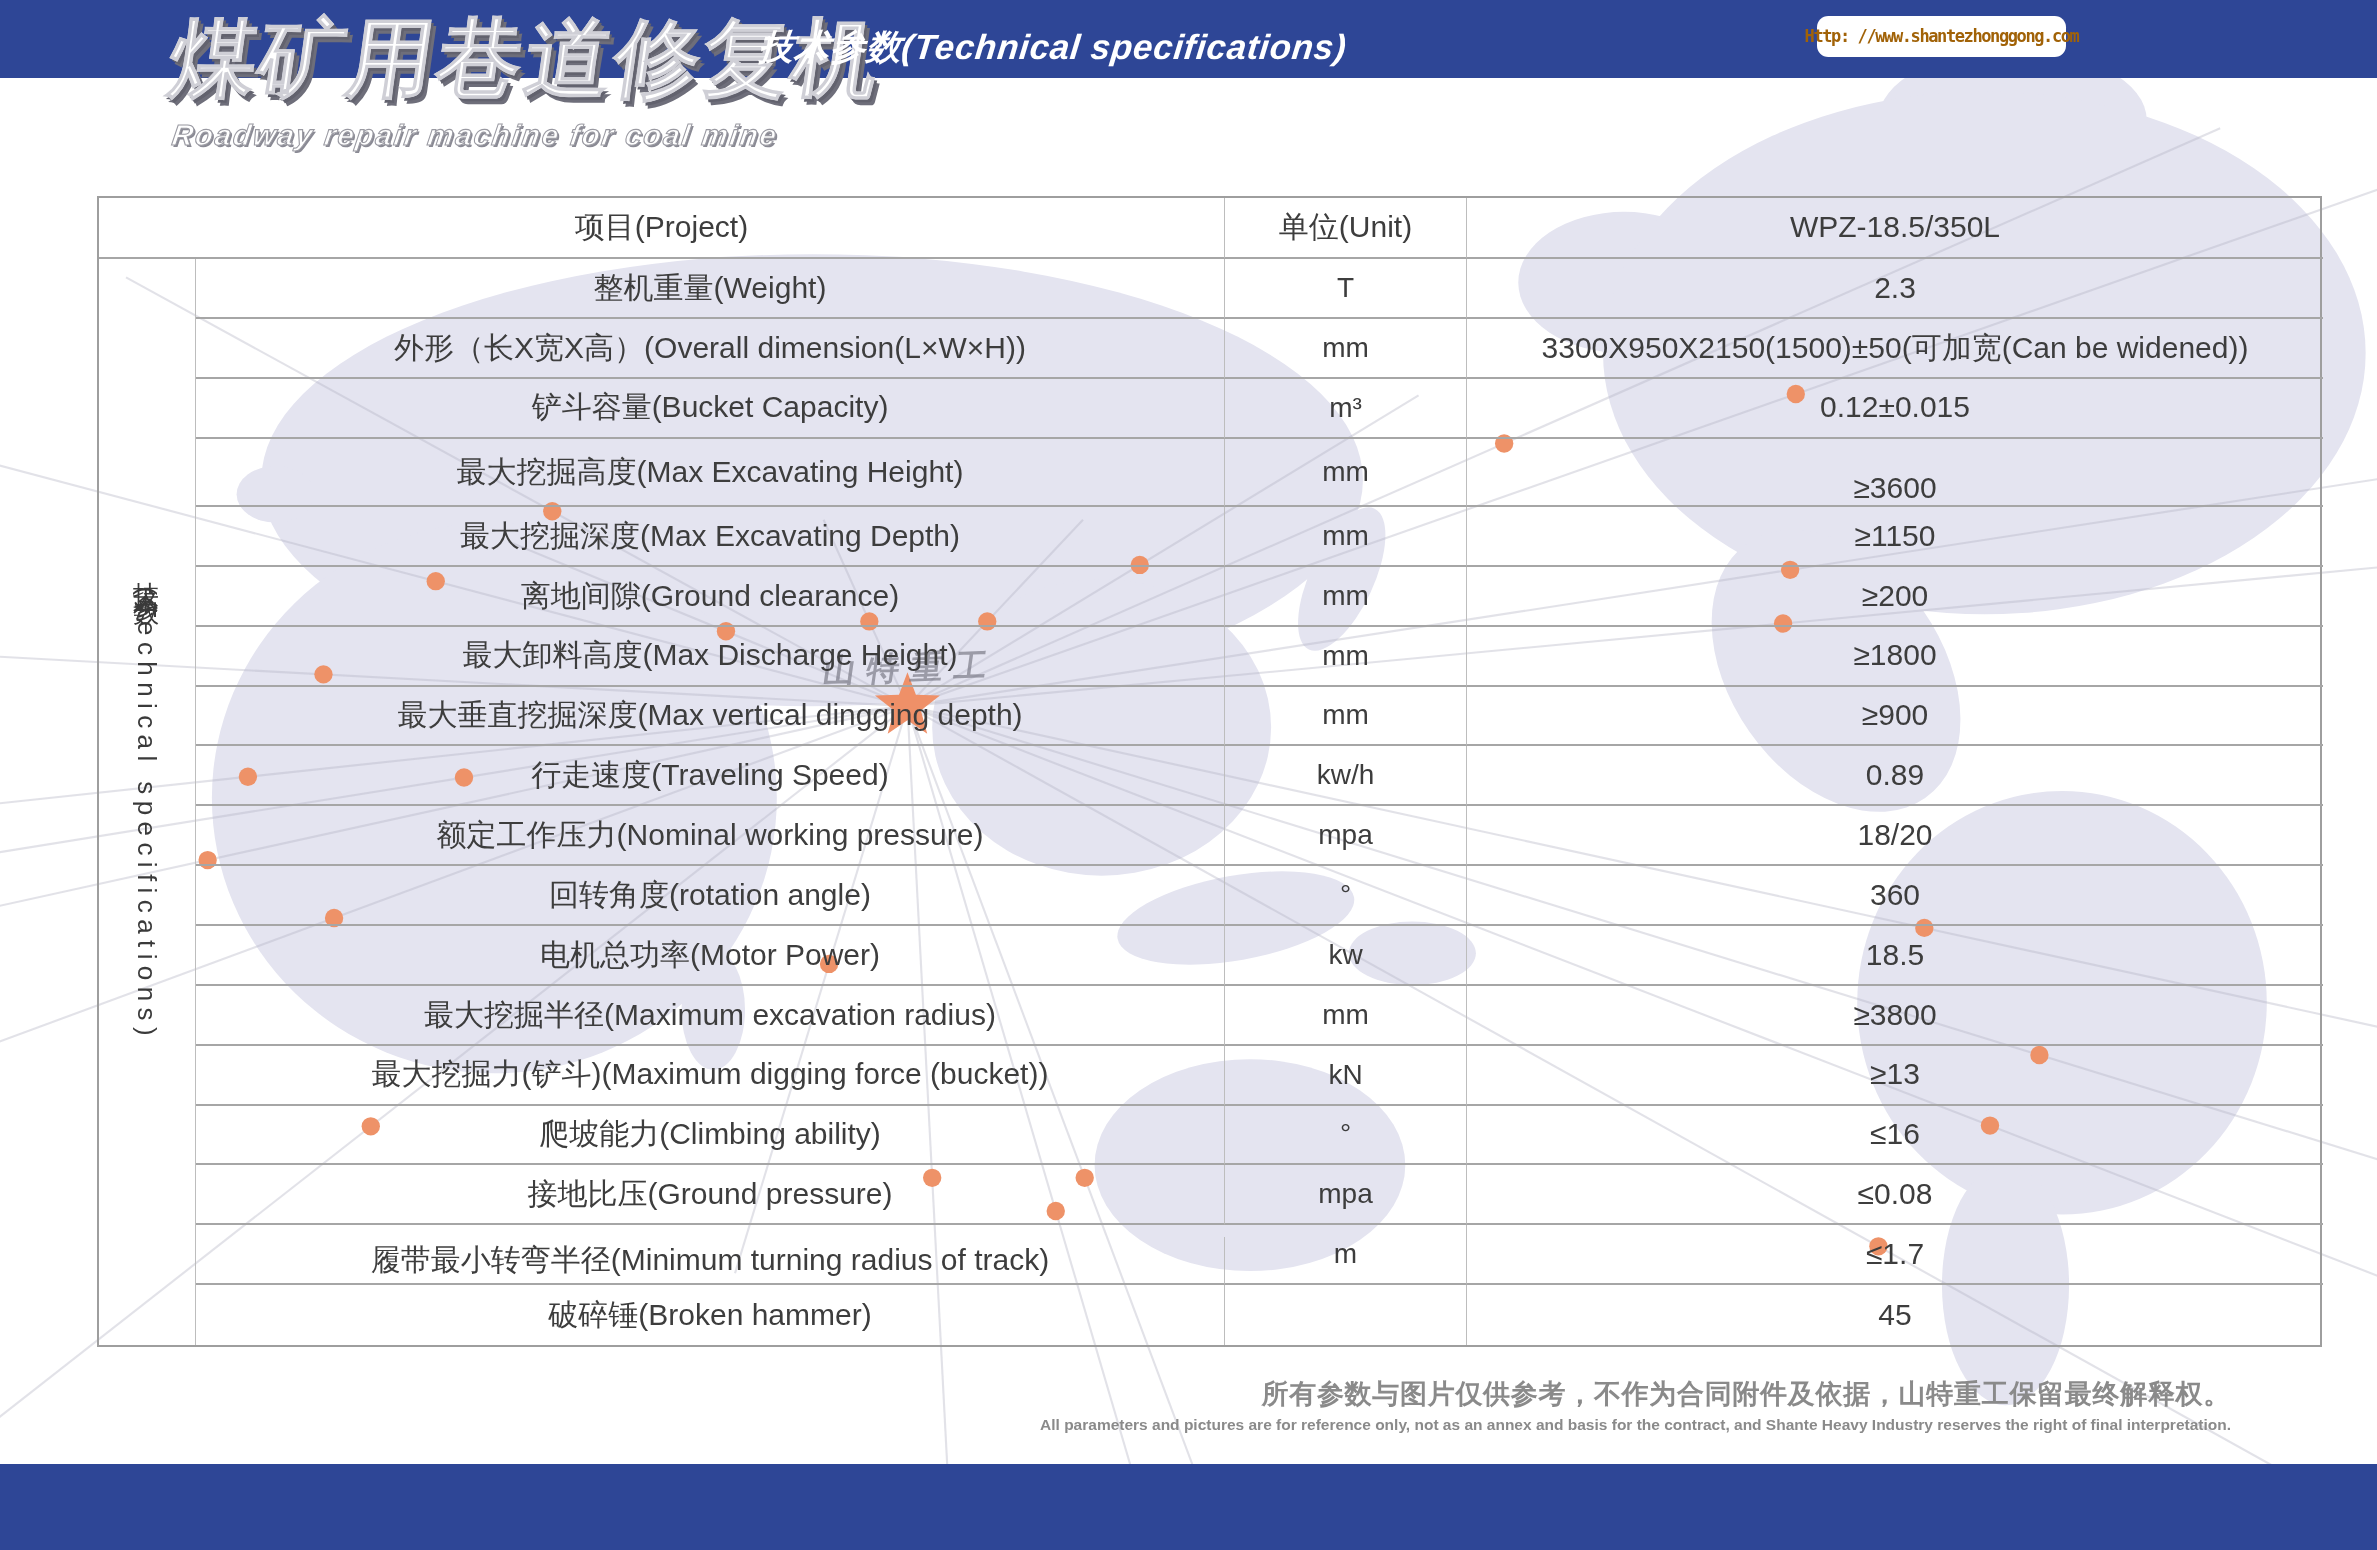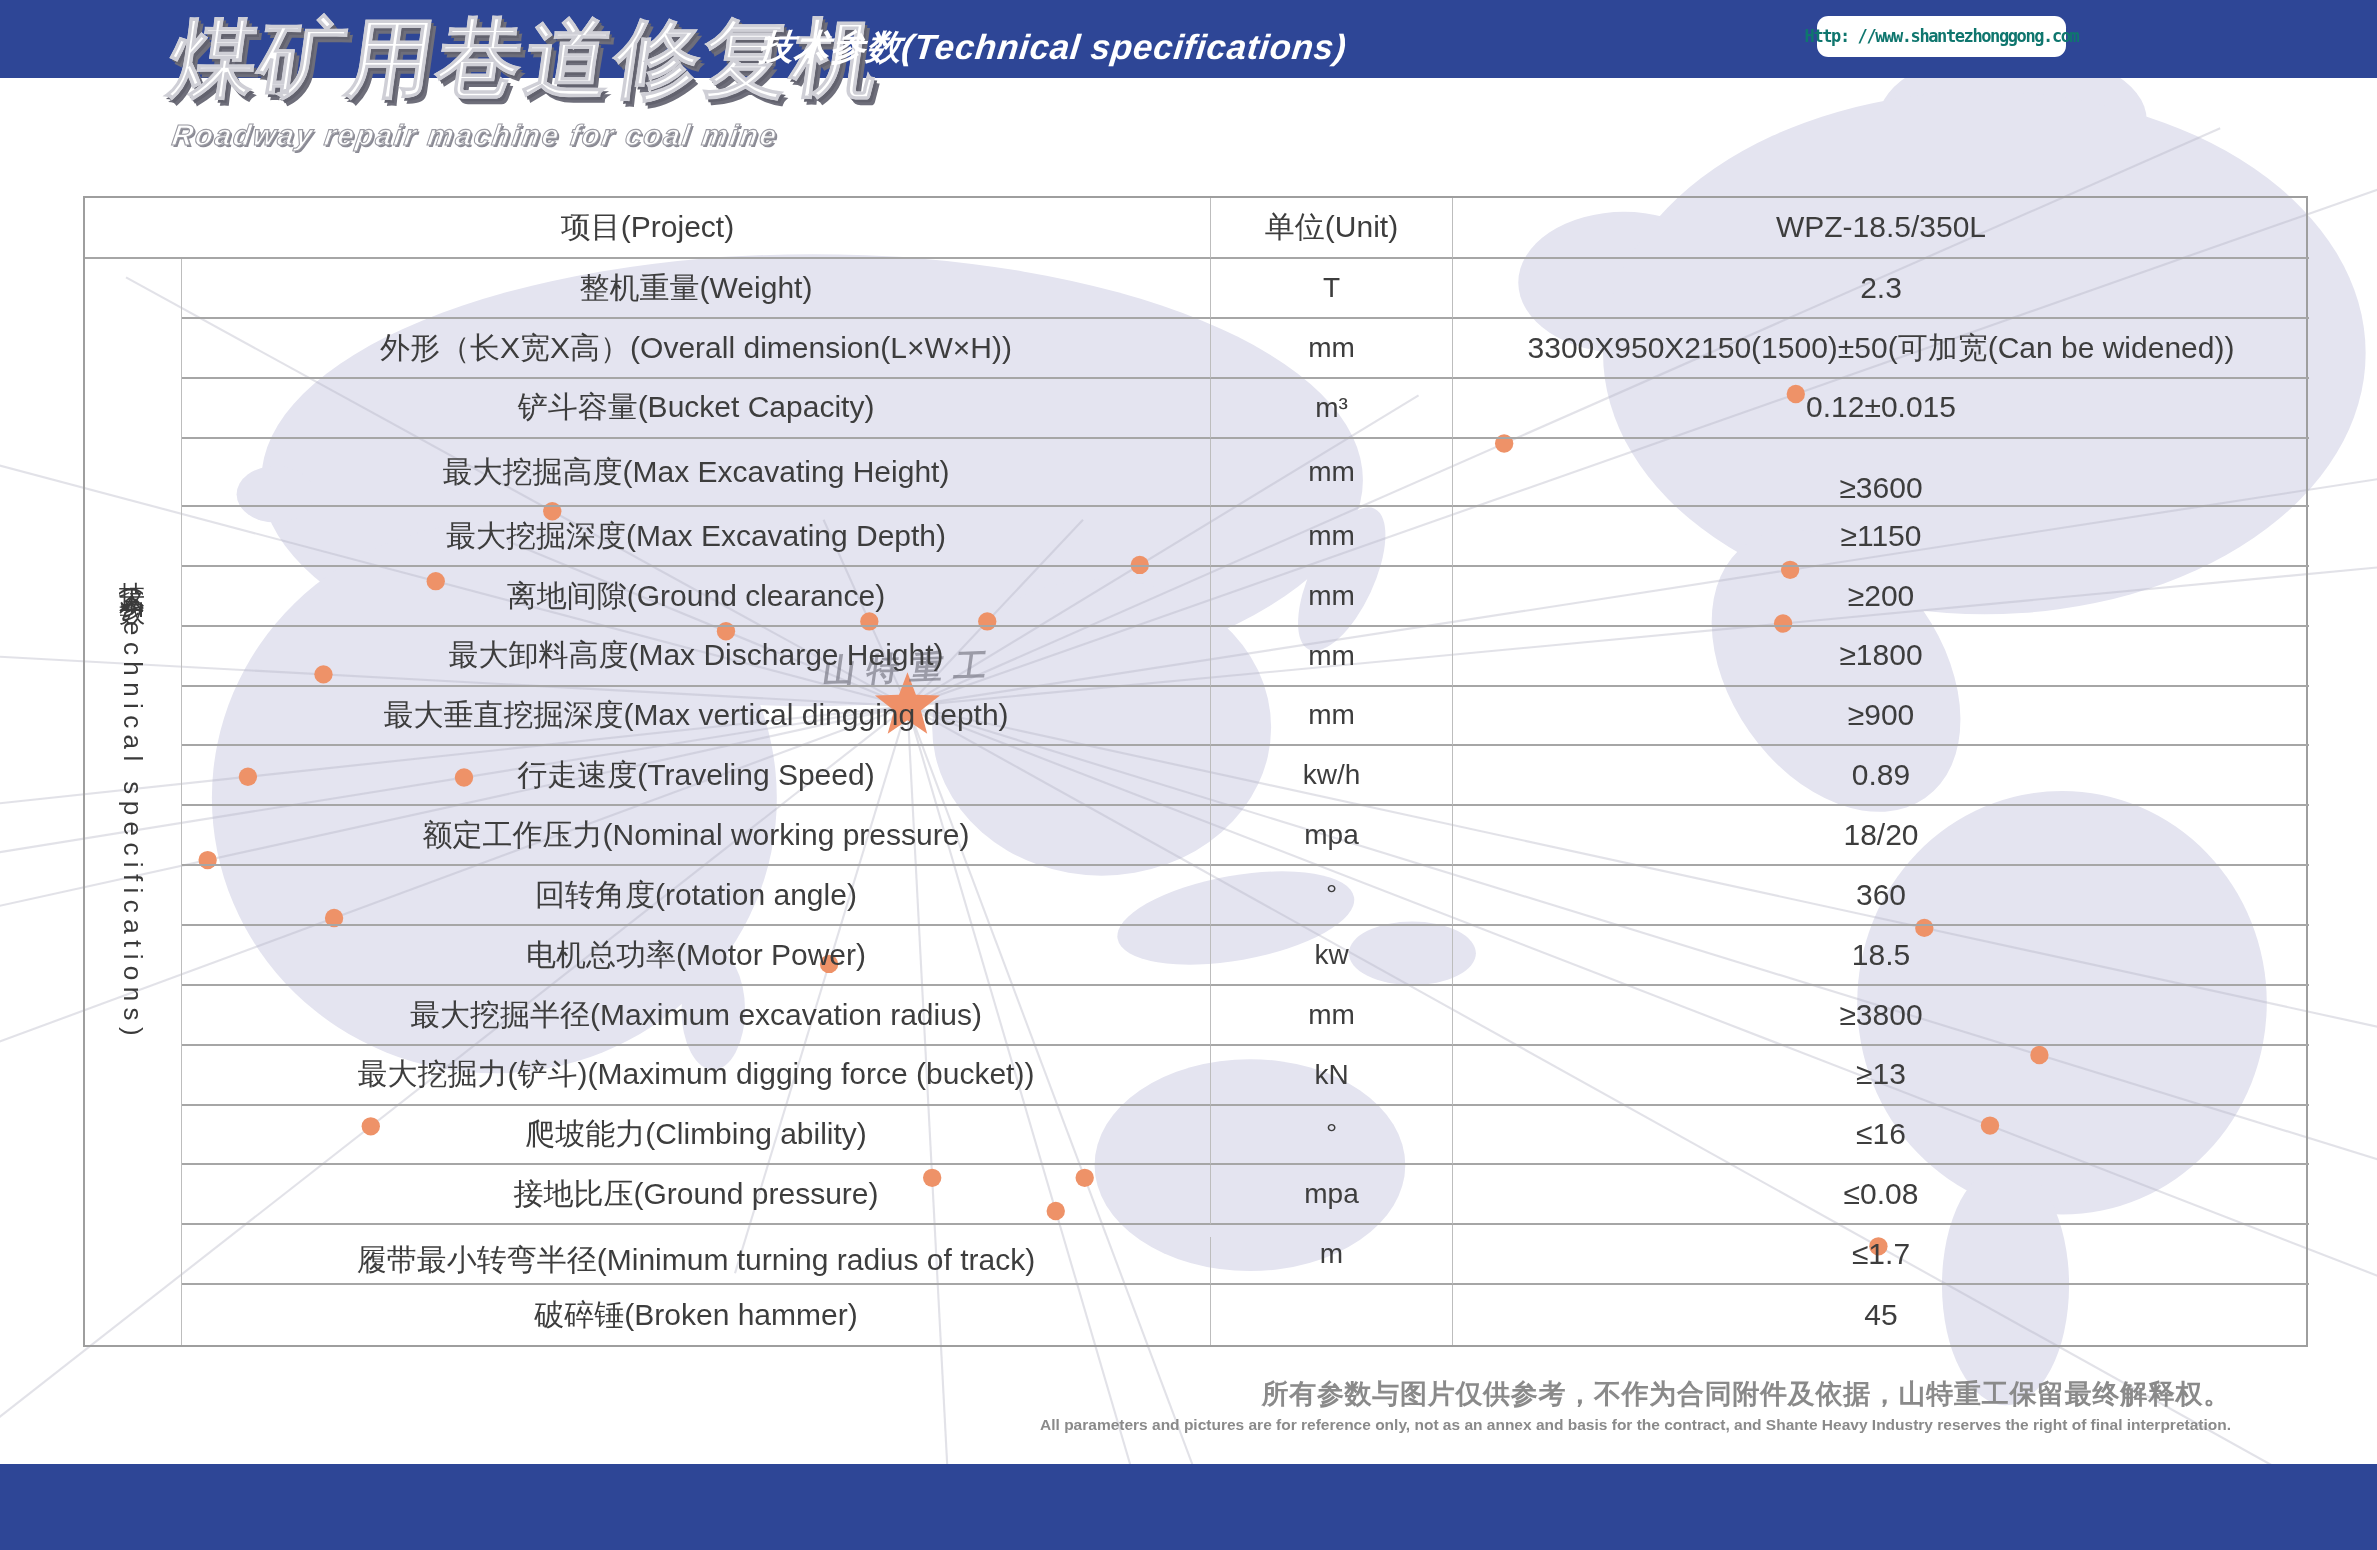--- a/index.html
+++ b/index.html
@@ -13,28 +13,28 @@
               color:#ffffff;letter-spacing:2.8px;transform:skewX(-8deg);transform-origin:left bottom;
               text-shadow:2.8px 2.8px 0 #62626e,5.7px 5.7px 0 #6e6e7a;-webkit-text-stroke:0.7px #cfcfd6;white-space:nowrap;}
   .logo-subtitle{position:absolute;left:170px;top:119px;font-size:29px;font-weight:900;font-style:italic;
               color:#ffffff;letter-spacing:2.1px;transform:skewX(-8deg);transform-origin:left bottom;
               text-shadow:2.1px 2.1px 0 #8a8a94;-webkit-text-stroke:1.1px #9a9aa2;white-space:nowrap;}
   .section-title{position:absolute;left:759px;top:24px;font-size:35px;font-weight:bold;font-style:italic;
               color:#ffffff;letter-spacing:0.7px;transform:skewX(-6deg);white-space:nowrap;}
   .url-box{position:absolute;left:1817px;top:15.5px;width:249px;height:41px;background:#ffffff;
               border-radius:11.3px;display:flex;align-items:center;justify-content:center;}
   .url-text{font-family:"DejaVu Sans Mono","Liberation Mono",monospace;font-size:17px;font-weight:bold;
-              color:#0f766e;letter-spacing:-1.4px;white-space:nowrap;}
+              color:#a16207;letter-spacing:-1.4px;white-space:nowrap;}
   
   .bg-map{position:absolute;left:0;top:0;width:2377px;height:1550px;}
   .watermark{position:absolute;left:823px;top:647px;font-size:32.5px;font-weight:bold;
               color:rgba(110,110,122,0.62);letter-spacing:11.3px;transform:rotate(-2deg) skewX(-10deg);
               white-space:nowrap;z-index:1;}
   
-  .spec-table{position:absolute;left:83px;top:196px;width:2225px;height:1151px;z-index:2;
+  .spec-table{position:absolute;left:97px;top:196px;width:2225px;height:1151px;z-index:2;
               display:grid;grid-template-columns:97px 1029px 242px 856px;
               grid-template-rows:61px repeat(18,1fr);
               border:2.1px solid #9e9e9e;box-sizing:border-box;color:#3d3d3d;}
   .cell{display:flex;align-items:center;justify-content:center;text-align:center;
         font-size:30px;line-height:1.15;box-sizing:border-box;padding:0 7px;}
   .h-project{grid-column:1/3;grid-row:1;border-right:1.4px solid #bdbdbd;border-bottom:2.8px solid #a6a6a6;}
   .h-unit{grid-column:3;grid-row:1;border-right:1.4px solid #bdbdbd;border-bottom:2.8px solid #a6a6a6;}
   .h-model{grid-column:4;grid-row:1;border-bottom:2.8px solid #a6a6a6;}
   .side-cell{grid-column:1;grid-row:2/20;border-right:1.4px solid #bdbdbd;
         display:flex;align-items:center;justify-content:center;}

